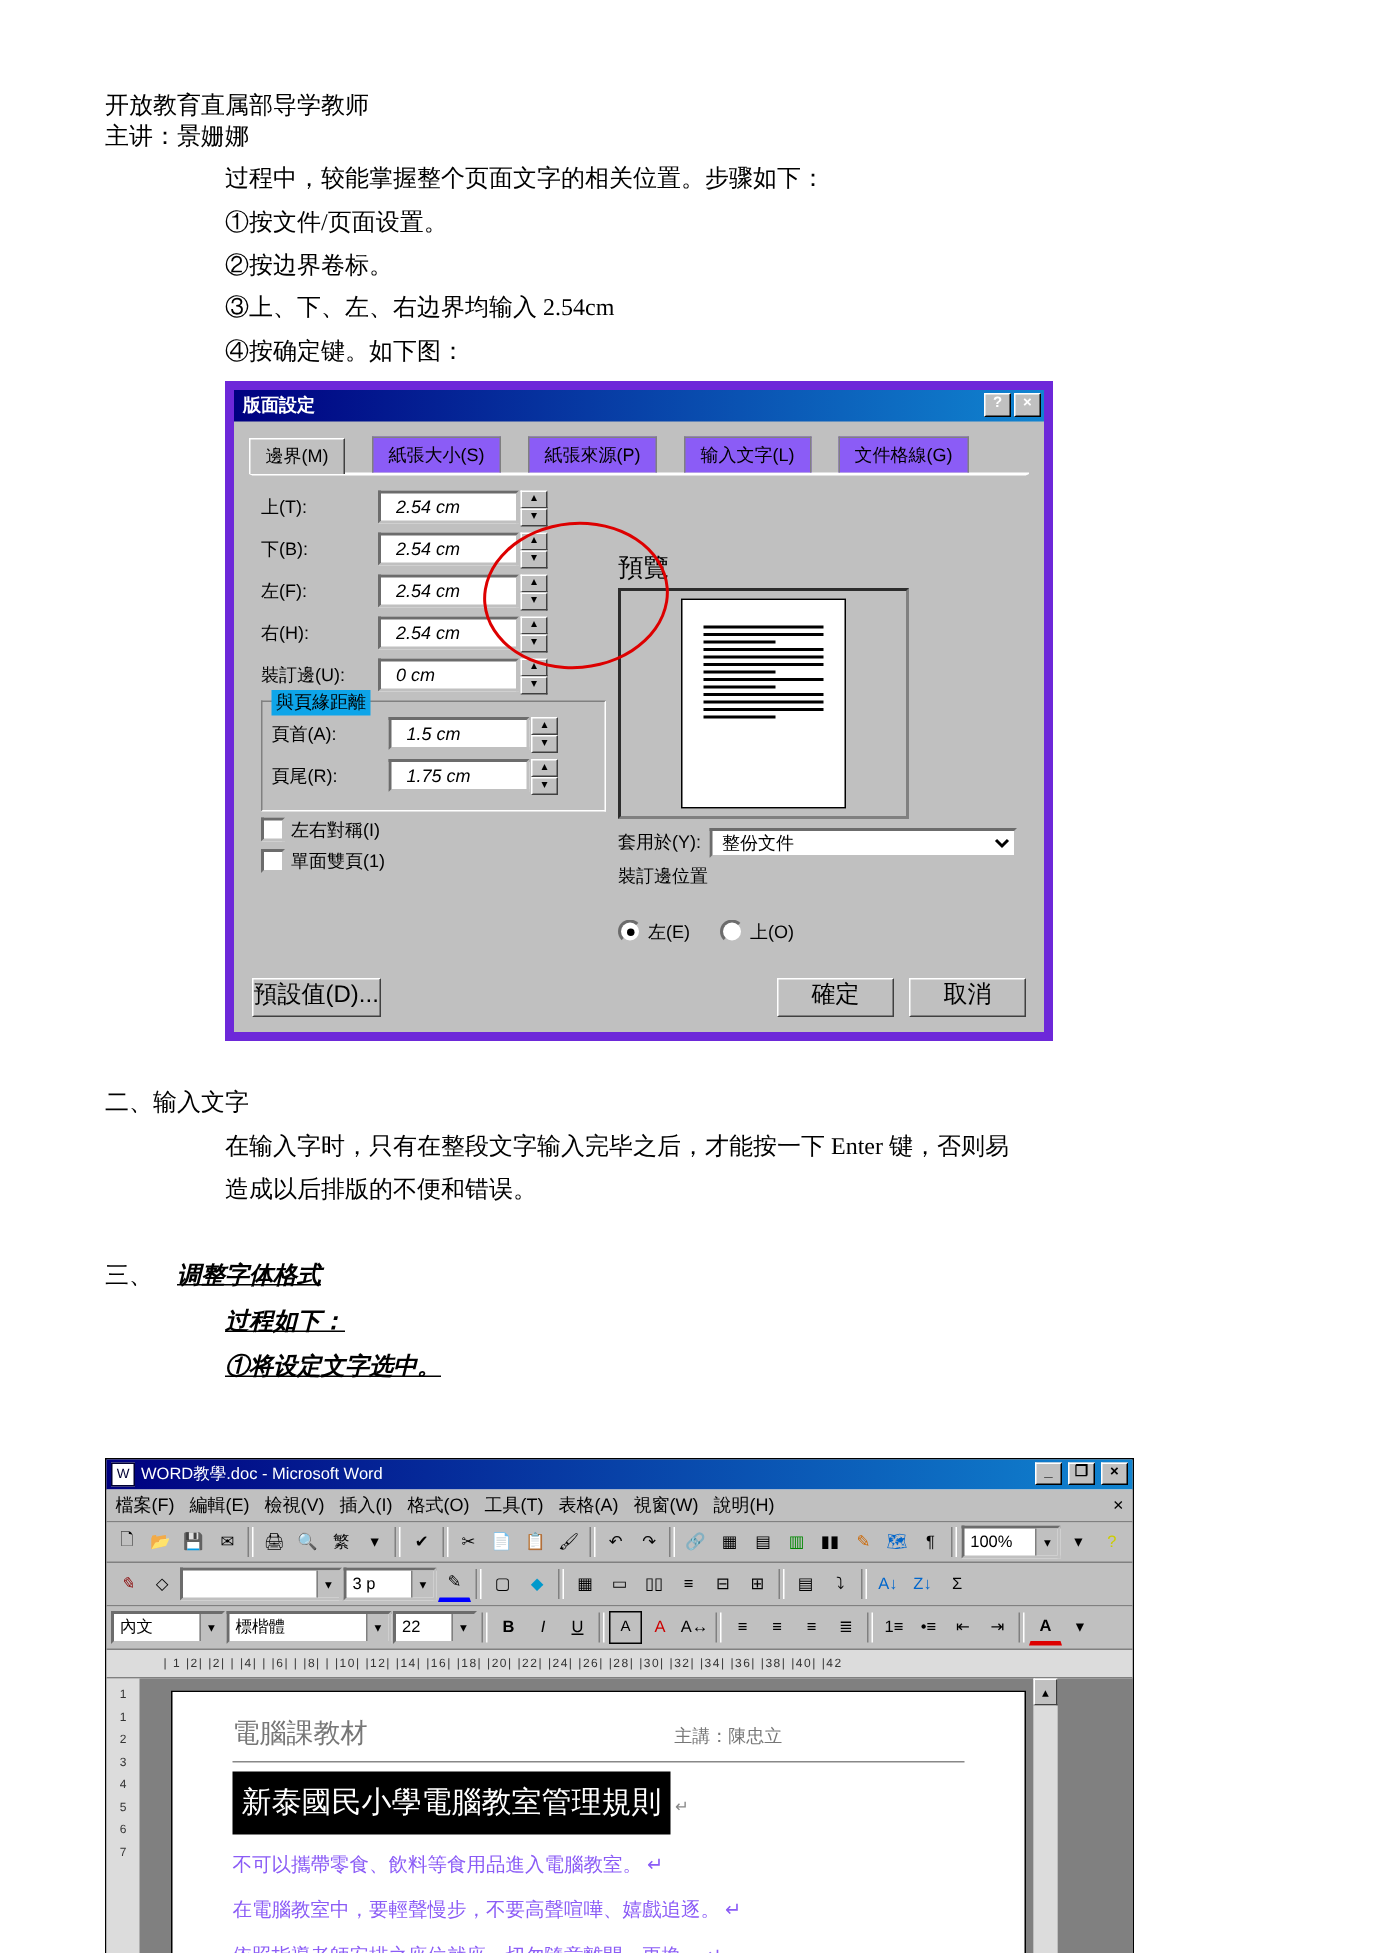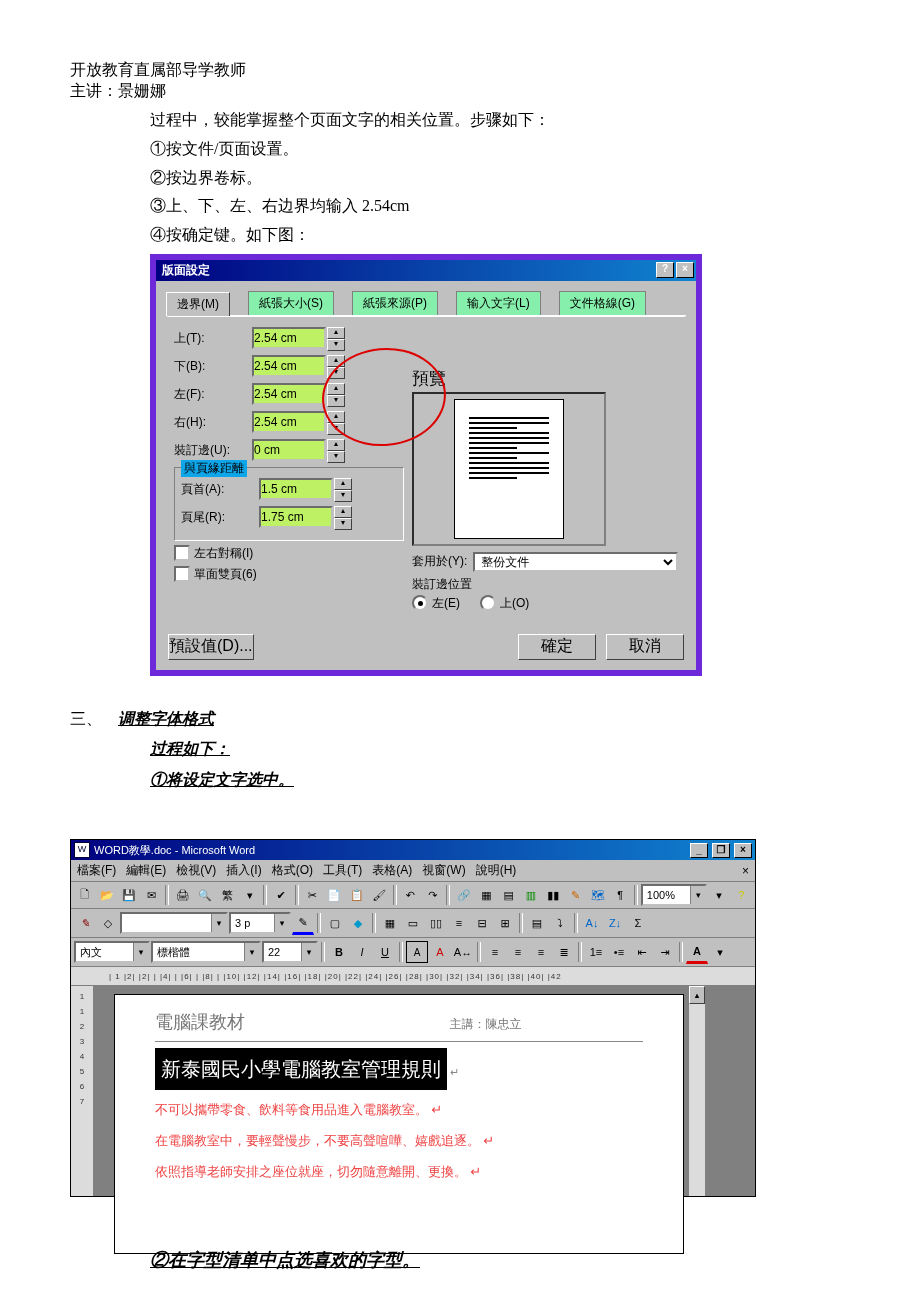--- a/index.html
+++ b/index.html
@@ -67,21 +67,21 @@
   .tabs {
     display: flex;
     margin: 10px 10px 0 10px;
     border-bottom: 1px solid #fff;
     gap: 16px;
   }
   .tab {
     padding: 3px 10px;
     border: 1px solid #808080;
     border-bottom: none;
-    background: #86efac;
+    background: #8b5cf6;
     margin-right: 2px;
     font-size: 12px;
     position: relative;
   }
   .tab.active {
     background: #c0c0c0;
     border-top: 1px solid #fff;
     border-left: 1px solid #fff;
     border-right: 1px solid #404040;
     top: 1px;
@@ -112,22 +112,23 @@
   }
   .spinner {
     display: flex;
     align-items: stretch;
   }
   .spinner input {
     width: 70px;
     height: 18px;
     border: 2px inset #c0c0c0;
     font-size: 12px;
-    padding: 0 0;
-    background: #bef264;
+    padding: 0 10px;
+    background: #ffffff;
+    font-style: italic;
   }
   .spinner .spin-btns {
     display: flex;
     flex-direction: column;
     margin-left: 1px;
   }
   .spinner .spin-btns div {
     width: 16px;
     height: 10px;
     background: #c0c0c0;
@@ -207,21 +208,21 @@
     flex: 1;
     height: 20px;
     border: 2px inset #c0c0c0;
     background: #fff;
     font-size:12px;
     padding: 0 2px;
   }
   .radio-row {
     display: flex;
     gap: 20px;
-    margin-top: 2px;
+    margin-top: 20px;
   }
   .radio-item {
     display: flex;
     align-items: center;
     gap: 4px;
     font-size: 12px;
   }
   .radio {
     width: 12px;
     height: 12px;
@@ -422,21 +423,21 @@
   .doc-heading1 {
     color:#777;font-size:18px;font-family:"DFKai-SB","KaiTi",serif;
   }
   .doc-heading1 .sub { font-size:12px; margin-left:200px;}
   .doc-heading2 {
     background:#000;color:#fff;
     font-family:"DFKai-SB","KaiTi",serif;
     font-size:20px;padding:2px 6px;display:inline-block;
   }
   .doc-li {
-    color:#ef4444;font-size:13px;
+    color:#8b5cf6;font-size:13px;
     font-family:"DFKai-SB","KaiTi",serif;
   }
   .ret{color:#888;font-size:11px;}
 </style>
 </head>
 <body>
 
 <div class="page">
 
   <div class="header-row">
@@ -544,21 +545,21 @@
                     </div>
                   </div>
               </div>
             </div>
             <div class="checkbox-row">
                 <div class="checkbox"></div>
                 <span>左右對稱(I)</span>
               </div>
             <div class="checkbox-row">
                 <div class="checkbox"></div>
-                <span>單面雙頁(6)</span>
+                <span>單面雙頁(1)</span>
               </div>
           </div>
           <div class="right-col">
             <div class="preview-label">預覽</div>
             <div class="preview-box">
               <div class="page-preview">
                 <div class="line"></div>
                   <div class="line"></div>
                   <div class="line short"></div>
                 <div class="line"></div>
@@ -594,20 +595,25 @@
       <div class="dialog-footer">
         <div class="win-btn">預設值(D)...</div>
         <div class="footer-right">
           <div class="win-btn">確定</div>
           <div class="win-btn">取消</div>
         </div>
       </div>
     </div>
   </div>
 
+  <div class="section-gap body-text">
+    <div>二、输入文字</div>
+    <div class="indented">在输入字时，只有在整段文字输入完毕之后，才能按一下 Enter 键，否则易</div>
+    <div class="indented">造成以后排版的不便和错误。</div>
+  </div>
 
   <div class="section3">
     <div class="row">
       <span>三、</span>&nbsp;&nbsp;&nbsp;
       <span class="italic-under">调整字体格式</span>
     </div>
     <div class="row indented italic-under" style="margin-left:80px;">过程如下：</div>
     <div class="row indented italic-under" style="margin-left:80px;">①将设定文字选中。</div>
   </div>
 </div>

